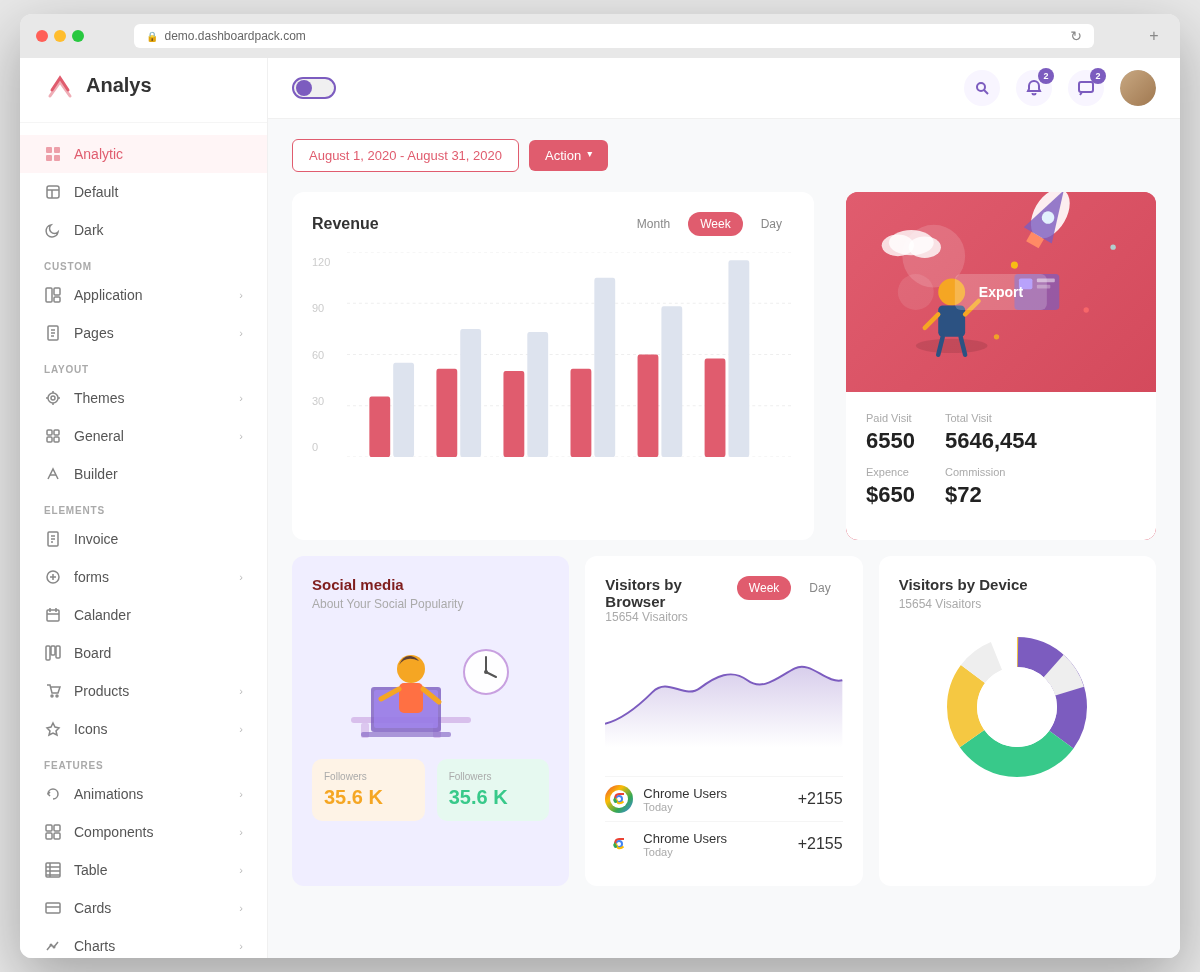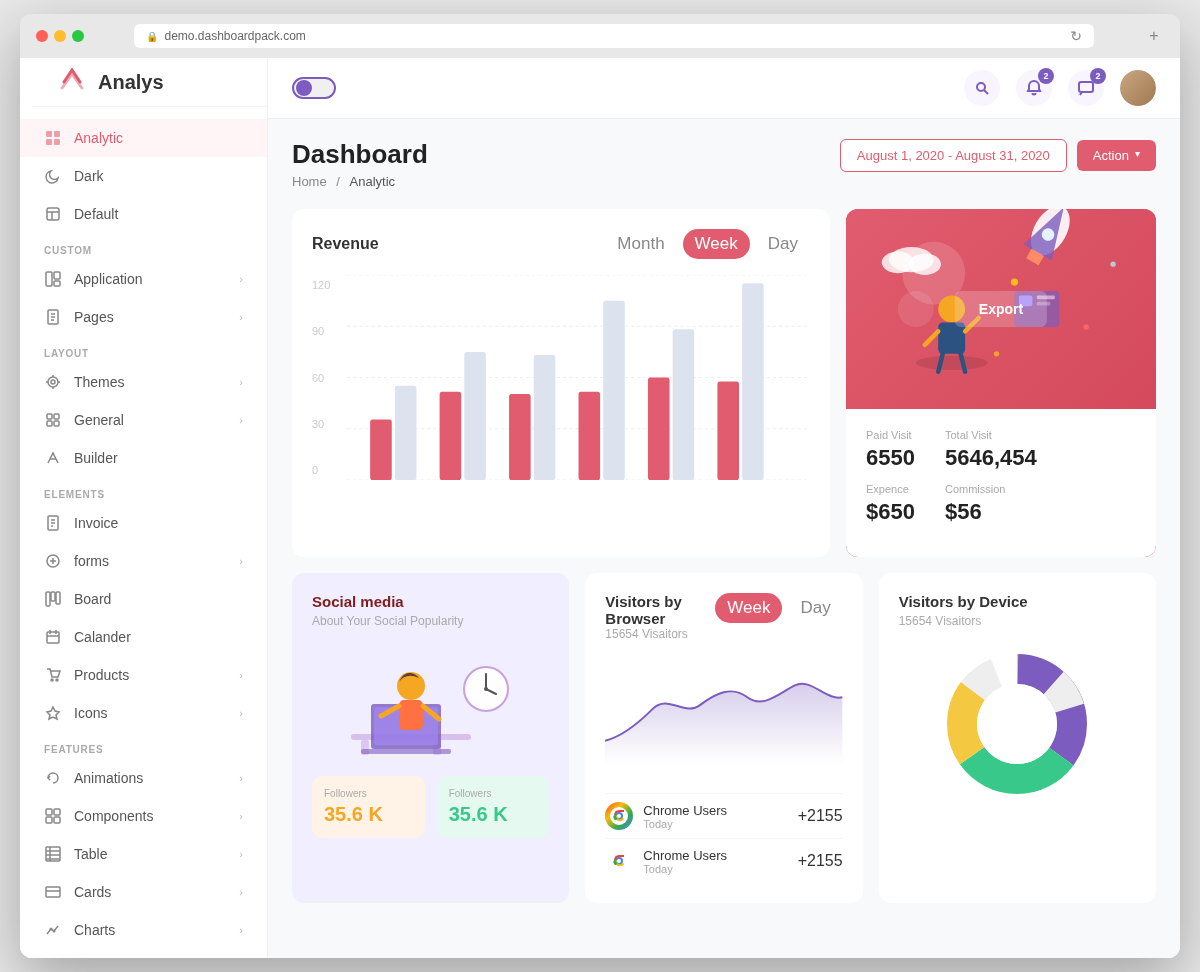--- a/index.html
+++ b/index.html
@@ -14,21 +14,21 @@
     .dot-green { background: #28c840; }
     .address-bar { flex: 1; background: white; border-radius: 6px; padding: 4px 12px; font-size: 12px; color: #666; display: flex; align-items: center; gap: 6px; margin: 0 40px; }
     .lock-icon { color: #888; font-size: 10px; }
     .refresh-btn { color: #888; font-size: 14px; margin-left: auto; cursor: pointer; }
     .add-tab { width: 20px; height: 20px; display: flex; align-items: center; justify-content: center; color: #888; margin-left: auto; }
 
     .app-container { display: flex; background: #f8f9fa; height: 900px; overflow: hidden; }
     
     
     .sidebar { width: 248px; background: white; border-right: 1px solid #f0f0f0; display: flex; flex-direction: column; overflow-y: auto; flex-shrink: 0; }
-    .sidebar-logo { padding: 8px 24px; display: flex; align-items: center; gap: 10px; border-bottom: 1px solid #f5f5f5; margin-left: 12px; }
+    .sidebar-logo { padding: 16px 24px; display: flex; align-items: flex-start; gap: 10px; border-bottom: 1px solid #f5f5f5; }
     .logo-icon { width: 32px; height: 32px; }
     .logo-text { font-size: 20px; font-weight: 600; color: #333; }
     
     .sidebar-nav { padding: 12px 0; flex: 1; }
     .nav-item { display: flex; align-items: center; gap: 12px; padding: 10px 24px; cursor: pointer; color: #555; font-size: 14px; transition: all 0.2s; }
     .nav-item.active { color: #e05c6e; background: #fff5f6; }
     .nav-item .icon { width: 18px; height: 18px; display: flex; align-items: center; justify-content: center; opacity: 0.7; }
     .nav-item .chevron { margin-left: auto; opacity: 0.4; font-size: 11px; }
     
     .nav-section-label { padding: 12px 24px 4px; font-size: 10px; font-weight: 600; color: #aaa; letter-spacing: 0.8px; text-transform: uppercase; }
@@ -56,27 +56,27 @@
     .breadcrumb { font-size: 13px; color: #aaa; }
     .breadcrumb span { color: #888; }
     .breadcrumb .sep { margin: 0 6px; }
     .breadcrumb .current { color: #555; }
     .header-actions { display: flex; align-items: center; gap: 10px; }
     .date-range-btn { background: white; border: 1.5px solid #e05c6e; color: #e05c6e; padding: 8px 16px; border-radius: 6px; font-size: 13px; cursor: pointer; white-space: nowrap; }
     .action-btn { background: #e05c6e; color: white; padding: 8px 16px; border-radius: 6px; font-size: 13px; cursor: pointer; display: flex; align-items: flex-start; gap: 6px; border: none; }
     .action-btn .chevron-down { font-size: 10px; }
     
     
-    .cards-grid { display: grid; grid-template-columns: 1fr 310px; gap: 16px; margin-bottom: 16px; }
+    .cards-grid { display: grid; grid-template-columns: 1fr 310px; gap: 32px; margin-bottom: 16px; }
     
     .revenue-card { background: white; border-radius: 12px; padding: 20px; }
     .card-header { display: flex; align-items: center; justify-content: space-between; margin-bottom: 16px; }
     .card-title { font-size: 16px; font-weight: 600; color: #333; }
     .tab-group { display: flex; align-items: center; gap: 6px; }
-    .tab-btn { padding: 5px 12px; border-radius: 20px; font-size: 17px; cursor: pointer; border: none; }
+    .tab-btn { padding: 5px 12px; border-radius: 20px; font-size: 12px; cursor: pointer; border: none; }
     .tab-btn.active { background: #e05c6e; color: white; }
     .tab-btn.inactive { background: transparent; color: #888; }
     
     
     .stats-card { background: #e05c6e; border-radius: 12px; overflow: hidden; position: relative; }
     .stats-illustration { height: 200px; background: linear-gradient(135deg, #e05c6e 0%, #d44a5c 100%); display: flex; align-items: center; justify-content: flex-end; padding: 16px; position: relative; }
     .export-btn { position: absolute; top: 50%; left: 50%; transform: translate(-50%, -50%); background: rgba(255,255,255,0.25); color: white; padding: 10px 20px; border-radius: 6px; font-size: 14px; font-weight: 600; cursor: pointer; border: none; }
     .stats-numbers { background: white; margin: 0; padding: 20px; border-radius: 0 0 12px 12px; }
     .stats-row { display: flex; gap: 30px; margin-bottom: 12px; }
     .stat-item {}
@@ -162,34 +162,34 @@
                 <rect x="9" y="1" width="6" height="6" rx="1" opacity="0.8"></rect>
                 <rect x="1" y="9" width="6" height="6" rx="1" opacity="0.8"></rect>
                 <rect x="9" y="9" width="6" height="6" rx="1" opacity="0.8"></rect>
               </svg>
           </span>
           <span>Analytic</span>
         </div>
         <div class="nav-item">
           <span class="icon">
             <svg width="16" height="16" viewBox="0 0 16 16" fill="none" stroke="currentColor" stroke-width="1.5">
-                <path d="M13 10A6 6 0 1 1 6 3a4.5 4.5 0 0 0 7 7z"></path>
-              </svg>
-          </span>
-          <span>Dark</span>
-        </div>
-        <div class="nav-item">
-          <span class="icon">
-            <svg width="16" height="16" viewBox="0 0 16 16" fill="none" stroke="currentColor" stroke-width="1.5">
                 <rect x="2" y="2" width="12" height="12" rx="2"></rect>
                 <line x1="2" y1="6" x2="14" y2="6"></line>
                 <line x1="7" y1="6" x2="7" y2="14"></line>
               </svg>
           </span>
           <span>Default</span>
+        </div>
+        <div class="nav-item">
+          <span class="icon">
+            <svg width="16" height="16" viewBox="0 0 16 16" fill="none" stroke="currentColor" stroke-width="1.5">
+                <path d="M13 10A6 6 0 1 1 6 3a4.5 4.5 0 0 0 7 7z"></path>
+              </svg>
+          </span>
+          <span>Dark</span>
         </div>
 
         <div class="nav-section-label">CUSTOM</div>
         <div class="nav-item">
           <span class="icon">
             <svg width="16" height="16" viewBox="0 0 16 16" fill="none" stroke="currentColor" stroke-width="1.5">
                 <rect x="1" y="1" width="6" height="14" rx="1"></rect>
                 <rect x="9" y="1" width="6" height="7" rx="1"></rect>
                 <rect x="9" y="10" width="6" height="5" rx="1"></rect>
               </svg>
@@ -266,37 +266,37 @@
                 <line x1="5" y1="8" x2="11" y2="8"></line>
                 <line x1="8" y1="5" x2="8" y2="11"></line>
               </svg>
           </span>
           <span>forms</span>
           <span class="chevron">›</span>
         </div>
         <div class="nav-item">
           <span class="icon">
             <svg width="16" height="16" viewBox="0 0 16 16" fill="none" stroke="currentColor" stroke-width="1.5">
-                <rect x="1" y="1" width="4" height="14" rx="1"></rect>
-                <rect x="6" y="1" width="4" height="9" rx="1"></rect>
-                <rect x="11" y="1" width="4" height="12" rx="1"></rect>
-              </svg>
-          </span>
-          <span>Board</span>
-        </div>
-        <div class="nav-item">
-          <span class="icon">
-            <svg width="16" height="16" viewBox="0 0 16 16" fill="none" stroke="currentColor" stroke-width="1.5">
                 <rect x="2" y="3" width="12" height="11" rx="1"></rect>
                 <line x1="2" y1="7" x2="14" y2="7"></line>
                 <line x1="5" y1="1" x2="5" y2="5"></line>
                 <line x1="11" y1="1" x2="11" y2="5"></line>
               </svg>
           </span>
           <span>Calander</span>
+        </div>
+        <div class="nav-item">
+          <span class="icon">
+            <svg width="16" height="16" viewBox="0 0 16 16" fill="none" stroke="currentColor" stroke-width="1.5">
+                <rect x="1" y="1" width="4" height="14" rx="1"></rect>
+                <rect x="6" y="1" width="4" height="9" rx="1"></rect>
+                <rect x="11" y="1" width="4" height="12" rx="1"></rect>
+              </svg>
+          </span>
+          <span>Board</span>
         </div>
         <div class="nav-item">
           <span class="icon">
             <svg width="16" height="16" viewBox="0 0 16 16" fill="none" stroke="currentColor" stroke-width="1.5">
                 <path d="M2 2h3l2 8h6l2-6H5"></path>
                 <circle cx="7" cy="13" r="1"></circle>
                 <circle cx="12" cy="13" r="1"></circle>
               </svg>
           </span>
           <span>Products</span>
@@ -405,28 +405,20 @@
           </div>
           <div class="avatar">
             <div class="avatar-img"></div>
           </div>
         </div>
       </div>
 
       <div class="dashboard">
 
         <div class="dashboard-header">
-          <div class="dashboard-title-area">
-            <h1>Dashboard</h1>
-            <div class="breadcrumb">
-              <span>Home</span>
-              <span class="sep"> / </span>
-              <span class="current">Analytic</span>
-            </div>
-          </div>
           <div class="header-actions">
             <button class="date-range-btn">August 1, 2020 - August 31, 2020</button>
             <button class="action-btn">
               <span>Action</span>
               <span class="chevron-down">▾</span>
             </button>
           </div>
         </div>
 
         <div class="cards-grid">
@@ -537,21 +529,21 @@
                   <div class="stat-value">5646,454</div>
                 </div>
               </div>
               <div class="stats-row">
                 <div class="stat-item">
                   <div class="stat-label">Expence</div>
                   <div class="stat-value">$650</div>
                 </div>
                 <div class="stat-item">
                   <div class="stat-label">Commission</div>
-                  <div class="stat-value">$56</div>
+                  <div class="stat-value">$72</div>
                 </div>
               </div>
             </div>
           </div>
         </div>
 
         <div class="bottom-grid">
 
           <div class="social-card">
             <div class="social-card-title">Social media</div>

